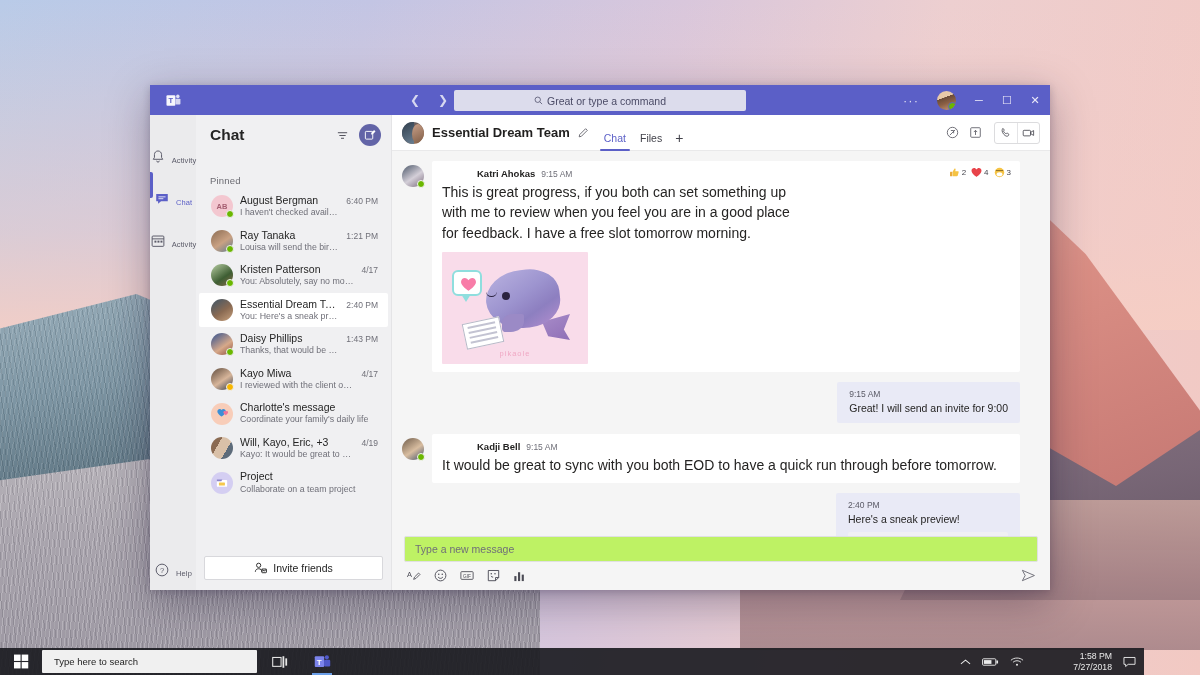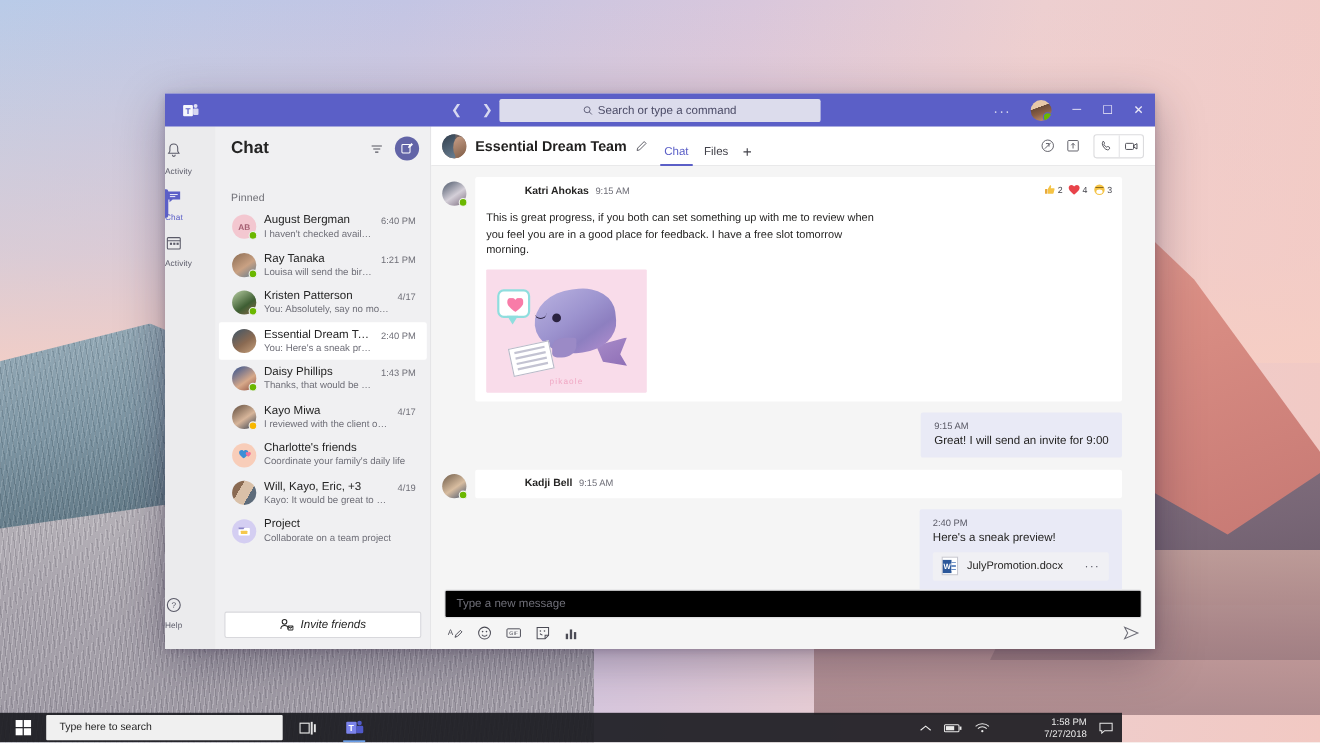--- a/index.html
+++ b/index.html
@@ -112,22 +112,22 @@
 
   
   .body-row { flex: 1; display: flex; min-height: 0; }
 
   
   .rail {
     width: 46px; background: #ebebed; display: flex; flex-direction: column;
     align-items: center; padding-top: 8px; flex: 0 0 46px;
   }
   .rail-item {
-    width: 46px; height: 42px; display: flex; flex-direction: column;
-    align-items: flex-start; justify-content: center; gap: 6px; cursor: pointer;
+    width: 46px; height: 42px; display: flex; flex-direction: row;
+    align-items: flex-end; justify-content: center; gap: 6px; cursor: pointer;
     position: relative; color: #5a5a68;
   }
   .rail-item .rl { font-size: 7.5px; letter-spacing: .1px; }
   .rail-item.active { color: #5b5fc7; }
   .rail-item.active::before {
     content: ''; position: absolute; left: 0; top: 7px; width: 3px; height: 26px;
     background: #5b5fc7; border-radius: 0 2px 2px 0;
   }
   .rail-spacer { flex: 1; }
   .rail-help { margin-bottom: 12px; }
@@ -175,21 +175,20 @@
     font-size: 8.8px; color: #6f6f78; white-space: nowrap; overflow: hidden;
     text-overflow: ellipsis; line-height: 1.3;
   }
   .cl-time { font-size: 8.5px; color: #6f6f78; flex: 0 0 auto; align-self: flex-start; padding-top:2px;}
   .cl-foot { padding: 8px 8px 10px; }
   .invite-btn {
     width: 100%; height: 24px; background: #fff; border: 1px solid #d8d8dc;
     border-radius: 2px; font-size: 10.5px; color: #242424; cursor: pointer;
     display: flex; align-items: center; justify-content: center; gap: 6px;
     font-family: "Liberation Sans", sans-serif;
-    font-style: italic;
   }
 
   
   .conv { flex: 1; display: flex; flex-direction: column; background: #f5f5f5; min-width: 0; }
   .conv-head {
     height: 36px; background: #fff; display: flex; align-items: center;
     padding: 0 10px 0 10px; border-bottom: 1px solid #e9e9ea; gap: 8px;
   }
   .team-av {
     width: 22px; height: 22px; border-radius: 50%; flex: 0 0 22px; overflow: hidden;
@@ -233,21 +232,21 @@
   .msg { display: flex; gap: 8px; margin-bottom: 10px; }
   .m-av {
     width: 22px; height: 22px; border-radius: 50%; flex: 0 0 22px; margin-top: 4px;
     position: relative;
   }
   .m-av .pres { border-color: #f5f5f5; }
   .bubble { background: #fff; border-radius: 2px; padding: 7px 10px 8px; position: relative; }
   .b-head { display: flex; align-items: baseline; gap: 6px; padding-left: 35px; }
   .b-name { font-size: 9.5px; font-weight: bold; color: #252423; }
   .b-time { font-size: 8.5px; color: #6f6f78; }
-  .b-text { font-size: 10px; color: #252423; line-height: 1.45; margin-top: 13px; }
+  .b-text { font-size: 14px; color: #252423; line-height: 1.45; margin-top: 3px; }
   .reacts {
     position: absolute; right: 9px; top: 6px; display: flex; align-items: center; gap: 5px;
   }
   .react { display: flex; align-items: center; gap: 2px; font-size: 8px; color: #44444c; }
   .sticker {
     width: 146px; height: 112px; margin-top: 9px; background: #f9dcea;
     position: relative; overflow: hidden; border-radius: 1px;
   }
   .dolphin {
     position: absolute; left: 44px; top: 18px; width: 74px; height: 58px; border-radius: 50% 42% 45% 50%;
@@ -317,31 +316,31 @@
   .word-ico::after {
     content:''; position:absolute; right:1.5px; top:4px; width:4px; height:8px;
     background: repeating-linear-gradient(180deg,#6c8fc4 0 1px, #fff 1px 3px);
   }
   .file-name { font-size: 10px; color: #252423; flex: 1; }
   .file-more { font-size: 11px; color: #5a5a66; letter-spacing: 1px; }
 
   
   .compose { background: #f5f5f5; padding: 0 12px 8px; }
   .compose-box {
-    background: #000000; border: 1px solid #e0e0e2; border-radius: 2px; height: 26px;
+    background: #bef264; border: 1px solid #e0e0e2; border-radius: 2px; height: 26px;
     display: flex; align-items: center; padding: 0 10px;
   }
   .compose-box .ph { font-size: 10.5px; color: #6f6f78; }
   .compose-tools { display: flex; align-items: center; gap: 13px; padding: 7px 2px 0 3px; }
   .ct-icon { color: #4b4b55; cursor: pointer; display: flex; }
   .send-btn { margin-left: auto; color: #6b6b75; cursor: pointer; display: flex; }
 
   
   #taskbar {
-    position: absolute; left: 0; bottom: 0; width: 1020px; height: 27px;
+    position: absolute; left: 0; bottom: 0; width: 1144px; height: 27px;
     background: rgba(28,28,34,.92); display: flex; align-items: center;
   }
   .start {
     width: 42px; height: 27px; display: flex; align-items: center; justify-content: center;
     cursor: pointer;
   }
   .tb-searchbox {
     width: 215px; height: 23px; background: #f0f0f0; border-radius: 1px;
     display: flex; align-items: center; padding-left: 12px; cursor: text;
   }
@@ -390,21 +389,21 @@
         <button>❮</button>
         <button>❯</button>
       </div>
       <div class="tb-search">
         <span>
           <svg width="9" height="9" viewBox="0 0 12 12">
               <circle cx="5" cy="5" r="3.6" fill="none" stroke="#4b4b66" stroke-width="1"></circle>
               <line x1="7.7" y1="7.7" x2="10.8" y2="10.8" stroke="#4b4b66" stroke-width="1"></line>
             </svg>
         </span>
-        <span>Search or type a command</span>
+        <span>Great or type a command</span>
       </div>
       <div class="tb-right">
         <div class="tb-ellipsis">···</div>
         <div class="tb-avatar"></div>
         <button class="win-btn">─</button>
         <button class="win-btn">☐</button>
         <button class="win-btn">✕</button>
       </div>
     </div>
 
@@ -543,21 +542,21 @@
           </div>
 
           <div class="cl-row">
             <div class="cl-av" style="background:#f8cdb9">
               <svg width="13" height="11" viewBox="0 0 14 12">
                   <path d="M4 1.2c-1.5 0-2.6 1.1-2.6 2.6 0 2.3 3.3 4.6 4.6 5.6 1.3-1 4.6-3.3 4.6-5.6 0-1.5-1.1-2.6-2.6-2.6-.9 0-1.6.5-2 1.1-.4-.6-1.1-1.1-2-1.1z" fill="#3c8fd6"></path>
                   <path d="M9.4 3.2c-.9 0-1.5.6-1.5 1.5 0 1.3 1.9 2.6 2.6 3.2.7-.6 2.6-1.9 2.6-3.2 0-.9-.6-1.5-1.5-1.5-.5 0-.9.3-1.1.6-.2-.3-.6-.6-1.1-.6z" fill="#f2739a"></path>
                 </svg>
             </div>
             <div class="cl-txt">
-              <div class="cl-name">Charlotte's friends</div>
+              <div class="cl-name">Charlotte's message</div>
               <div class="cl-prev">Coordinate your family's daily life</div>
             </div>
             <div class="cl-time"></div>
           </div>
 
           <div class="cl-row">
             <div class="cl-av" style="background:linear-gradient(120deg,#8a6a52 0 33%,#d9c0a8 33% 66%,#5d6b7a 66%)"></div>
             <div class="cl-txt">
               <div class="cl-name">Will, Kayo, Eric, +3</div>
               <div class="cl-prev">Kayo: It would be great to sync with ...</div>
@@ -704,20 +703,21 @@
 
           <div class="msg">
             <div class="m-av" style="background:linear-gradient(145deg,#6d5a48,#d8bda0 55%,#41506a)">
               <span class="pres available"></span>
             </div>
             <div class="bubble" style="flex:1">
               <div class="b-head">
                 <span class="b-name">Kadji Bell</span>
                 <span class="b-time">9:15 AM</span>
               </div>
+              <div class="b-text">It would be great to sync with you both EOD to have a quick run through before tomorrow.</div>
             </div>
           </div>
 
           <div class="msg-right">
             <div class="bubble-mine" style="min-width:180px">
               <div class="bm-time">2:40 PM</div>
               <div class="bm-text">Here's a sneak preview!</div>
               <div class="file-card">
                 <div class="word-ico"></div>
                 <div class="file-name">JulyPromotion.docx</div>

